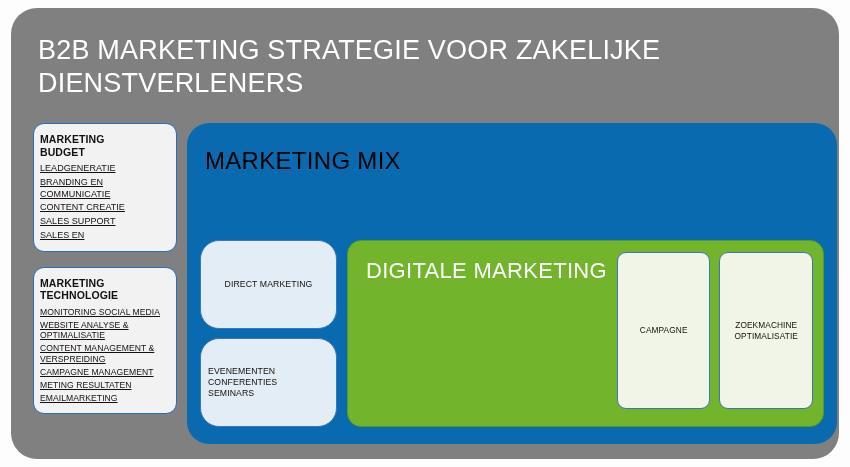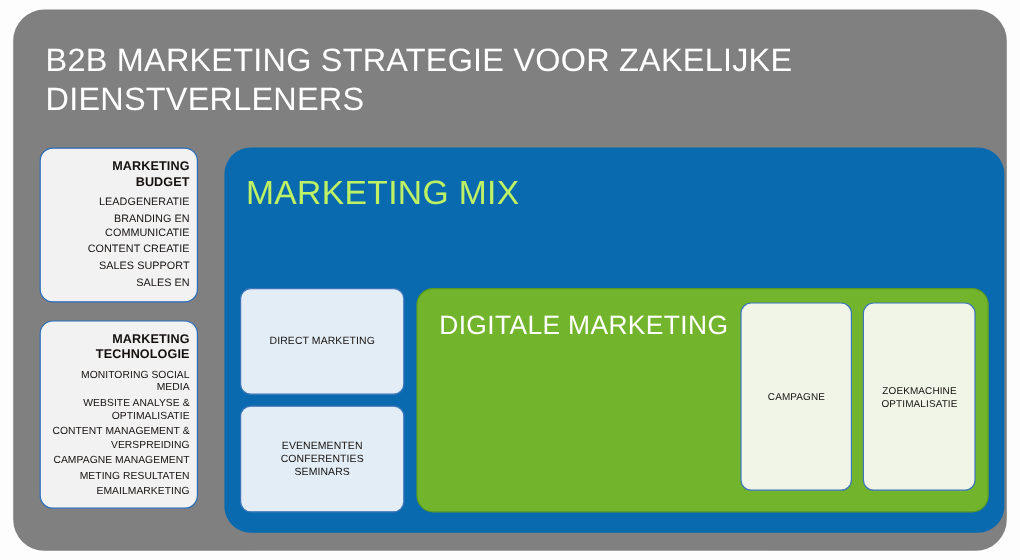--- a/index.html
+++ b/index.html
@@ -56,23 +56,23 @@
     position: absolute;
     left: 22px;
     top: 115px;
     width: 132px;
   }
   .side-card {
     background: #f2f2f2;
     border: 1.4px solid #2a6ebb;
     border-radius: 11px;
     box-sizing: border-box;
-    width: 132px;
+    width: 144px;
     padding: 9px 6px 8px 6px;
-    text-align: right;
+    text-align: left;
   }
   .side-card + .side-card {
     margin-top: 15px;
   }
   .side-card-title {
     color: #14100e;
     font-weight: bold;
     font-size: 10.5px;
     line-height: 12.6px;
     letter-spacing: 0.1px;
@@ -84,20 +84,21 @@
     margin: 0;
     padding: 0;
   }
   .side-card-list li {
     color: #14100e;
     font-size: 9px;
     line-height: 11.4px;
     letter-spacing: 0.05px;
     padding: 1.2px 0;
     white-space: pre-line;
+    text-decoration: underline;
   }
   #sidebar-card-technologie .side-card-list li {
     font-size: 8.6px;
     line-height: 10.6px;
   }
 
   
   .mix-panel {
     position: absolute;
     left: 176px;
@@ -105,22 +106,22 @@
     width: 650px;
     height: 321px;
     background: #0a6aaf;
     border-radius: 22px;
     box-sizing: border-box;
   }
   .mix-title {
     position: absolute;
     left: 18px;
     top: 24px;
-    color: #bef264;
-    font-size: 28px;
+    color: #000000;
+    font-size: 24px;
     line-height: 28px;
     font-weight: 400;
     letter-spacing: 0.3px;
   }
 
   
   .mix-body {
     position: absolute;
     left: 13px;
     top: 117px;
@@ -135,26 +136,26 @@
     width: 137px;
     flex: 0 0 137px;
     display: flex;
     flex-direction: column;
     gap: 9px;
   }
   .offline-card {
     flex: 1 1 0;
     background: #e3edf5;
     border: 1.3px solid #3d76b8;
-    border-radius: 9px;
+    border-radius: 19px;
     box-sizing: border-box;
     display: flex;
     align-items: center;
     justify-content: center;
-    text-align: center;
+    text-align: left;
     padding: 4px 7px;
   }
   .offline-card span {
     color: #14100e;
     font-size: 8.7px;
     line-height: 11px;
     letter-spacing: 0.1px;
     white-space: pre-line;
   }
 

